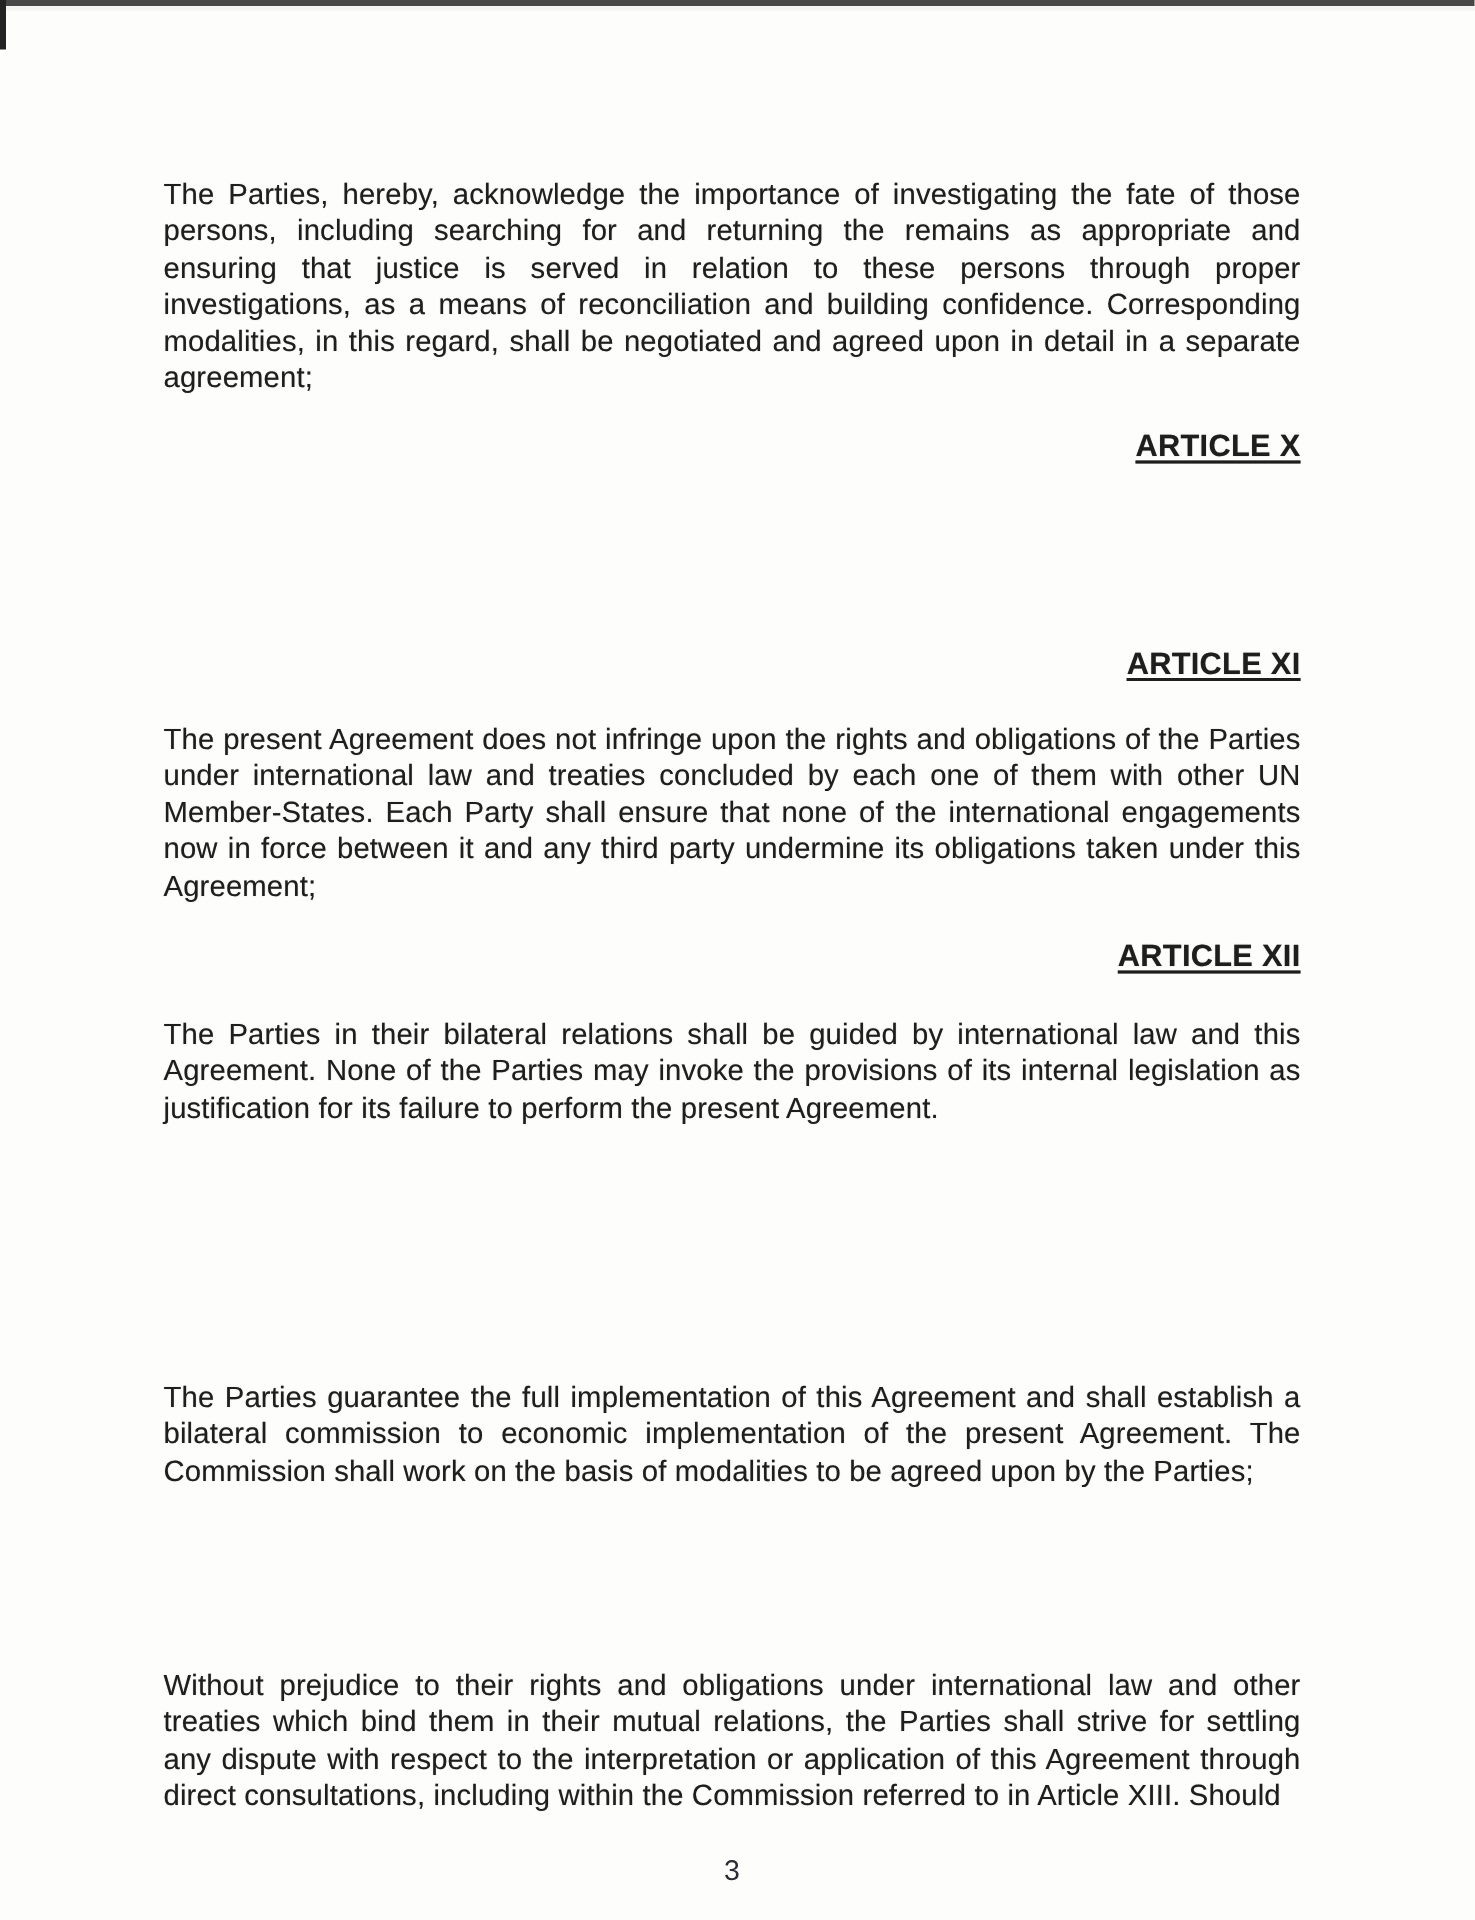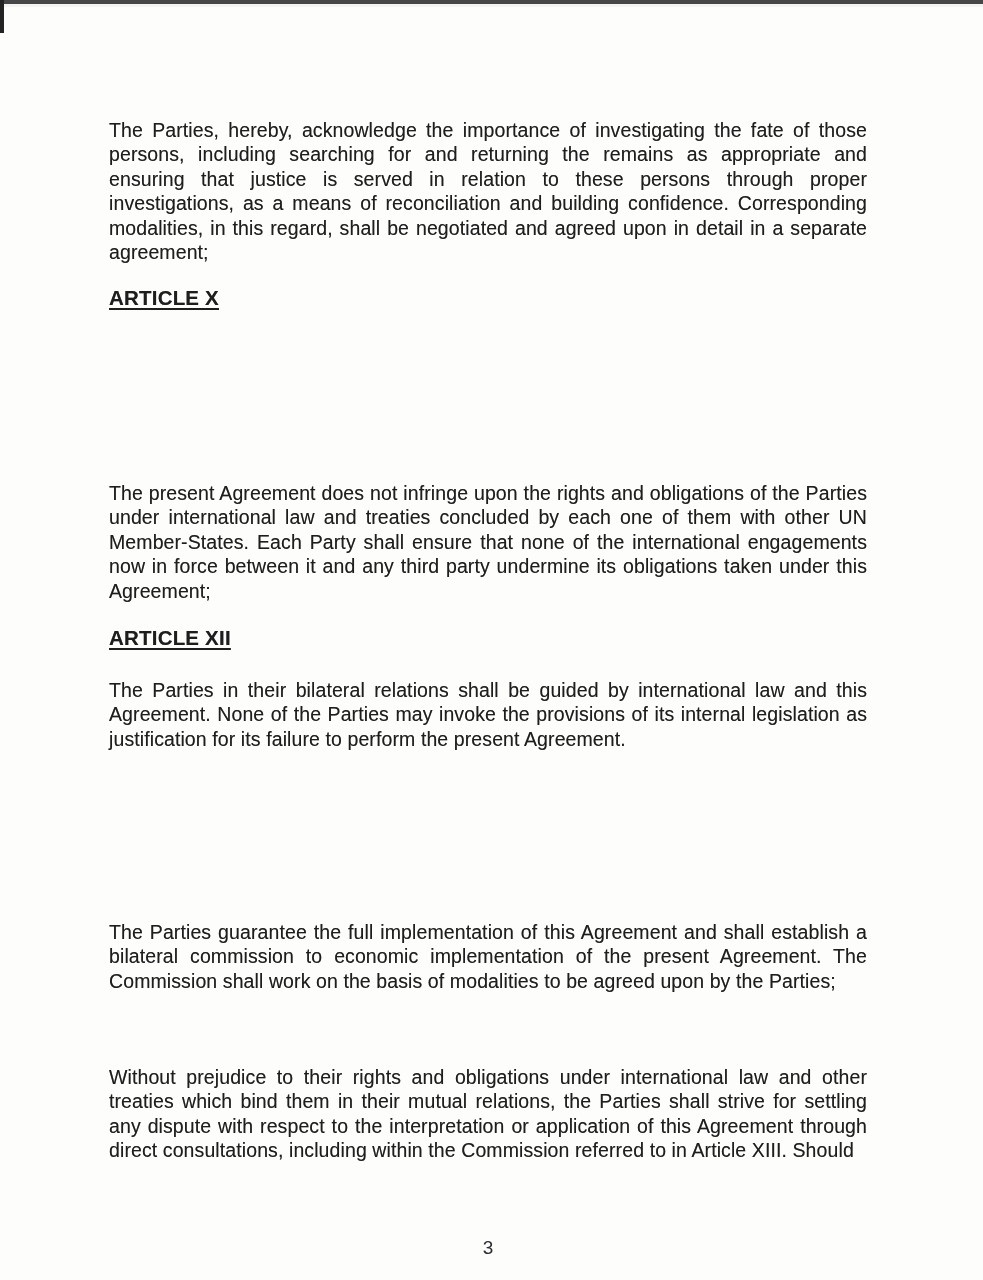--- a/index.html
+++ b/index.html
@@ -51,21 +51,21 @@
     text-shadow: 0 0 0.6px rgba(20,20,20,0.45);
   }
   .heading {
     position: absolute;
     left: 109px;
     width: 758px;
     margin: 0;
     font-size: 20.5px;
     line-height: 24.4px;
     font-weight: 700;
-    text-align: left;
+    text-align: right;
     text-decoration: underline;
     text-decoration-thickness: 2px;
     text-underline-offset: 3px;
     letter-spacing: 0.2px;
     text-shadow: 0 0 0.6px rgba(20,20,20,0.5);
   }
   .page-number {
     position: absolute;
     top: 1236px;
     left: 109px;
@@ -83,29 +83,30 @@
 
   <div class="edge-top"></div>
   <div class="edge-top-under"></div>
   <div class="edge-left"></div>
 
   <p class="para" style="top:118px">The Parties, hereby, acknowledge the importance of investigating the fate of those persons, including searching for and returning the remains as appropriate and ensuring that justice is served in relation to these persons through proper investigations, as a means of reconciliation and building confidence. Corresponding modalities, in this regard, shall be negotiated and agreed upon in detail in a separate agreement;</p>
 
   <h2 class="heading" style="top:286px">ARTICLE X</h2>
 
 
+  <h2 class="heading" style="top:431px">ARTICLE XI</h2>
 
   <p class="para" style="top:481px">The present Agreement does not infringe upon the rights and obligations of the Parties under international law and treaties concluded by each one of them with other UN Member-States. Each Party shall ensure that none of the international engagements now in force between it and any third party undermine its obligations taken under this Agreement;</p>
 
   <h2 class="heading" style="top:626px">ARTICLE XII</h2>
 
   <p class="para" style="top:678px">The Parties in their bilateral relations shall be guided by international law and this Agreement. None of the Parties may invoke the provisions of its internal legislation as justification for its failure to perform the present Agreement.</p>
 
 
 
   <p class="para" style="top:920px">The Parties guarantee the full implementation of this Agreement and shall establish a bilateral commission to economic implementation of the present Agreement. The Commission shall work on the basis of modalities to be agreed upon by the Parties;</p>
 
 
-  <p class="para" style="top:1065px">Without prejudice to their rights and obligations under international law and other treaties which bind them in their mutual relations, the Parties shall strive for settling any dispute with respect to the interpretation or application of this Agreement through direct consultations, including within the Commission referred to in Article XIII. Should</p>
+  <p class="para" style="top:1112px">Without prejudice to their rights and obligations under international law and other treaties which bind them in their mutual relations, the Parties shall strive for settling any dispute with respect to the interpretation or application of this Agreement through direct consultations, including within the Commission referred to in Article XIII. Should</p>
 
   <div class="page-number">3</div>
 
 </div>
 
 </body></html>

